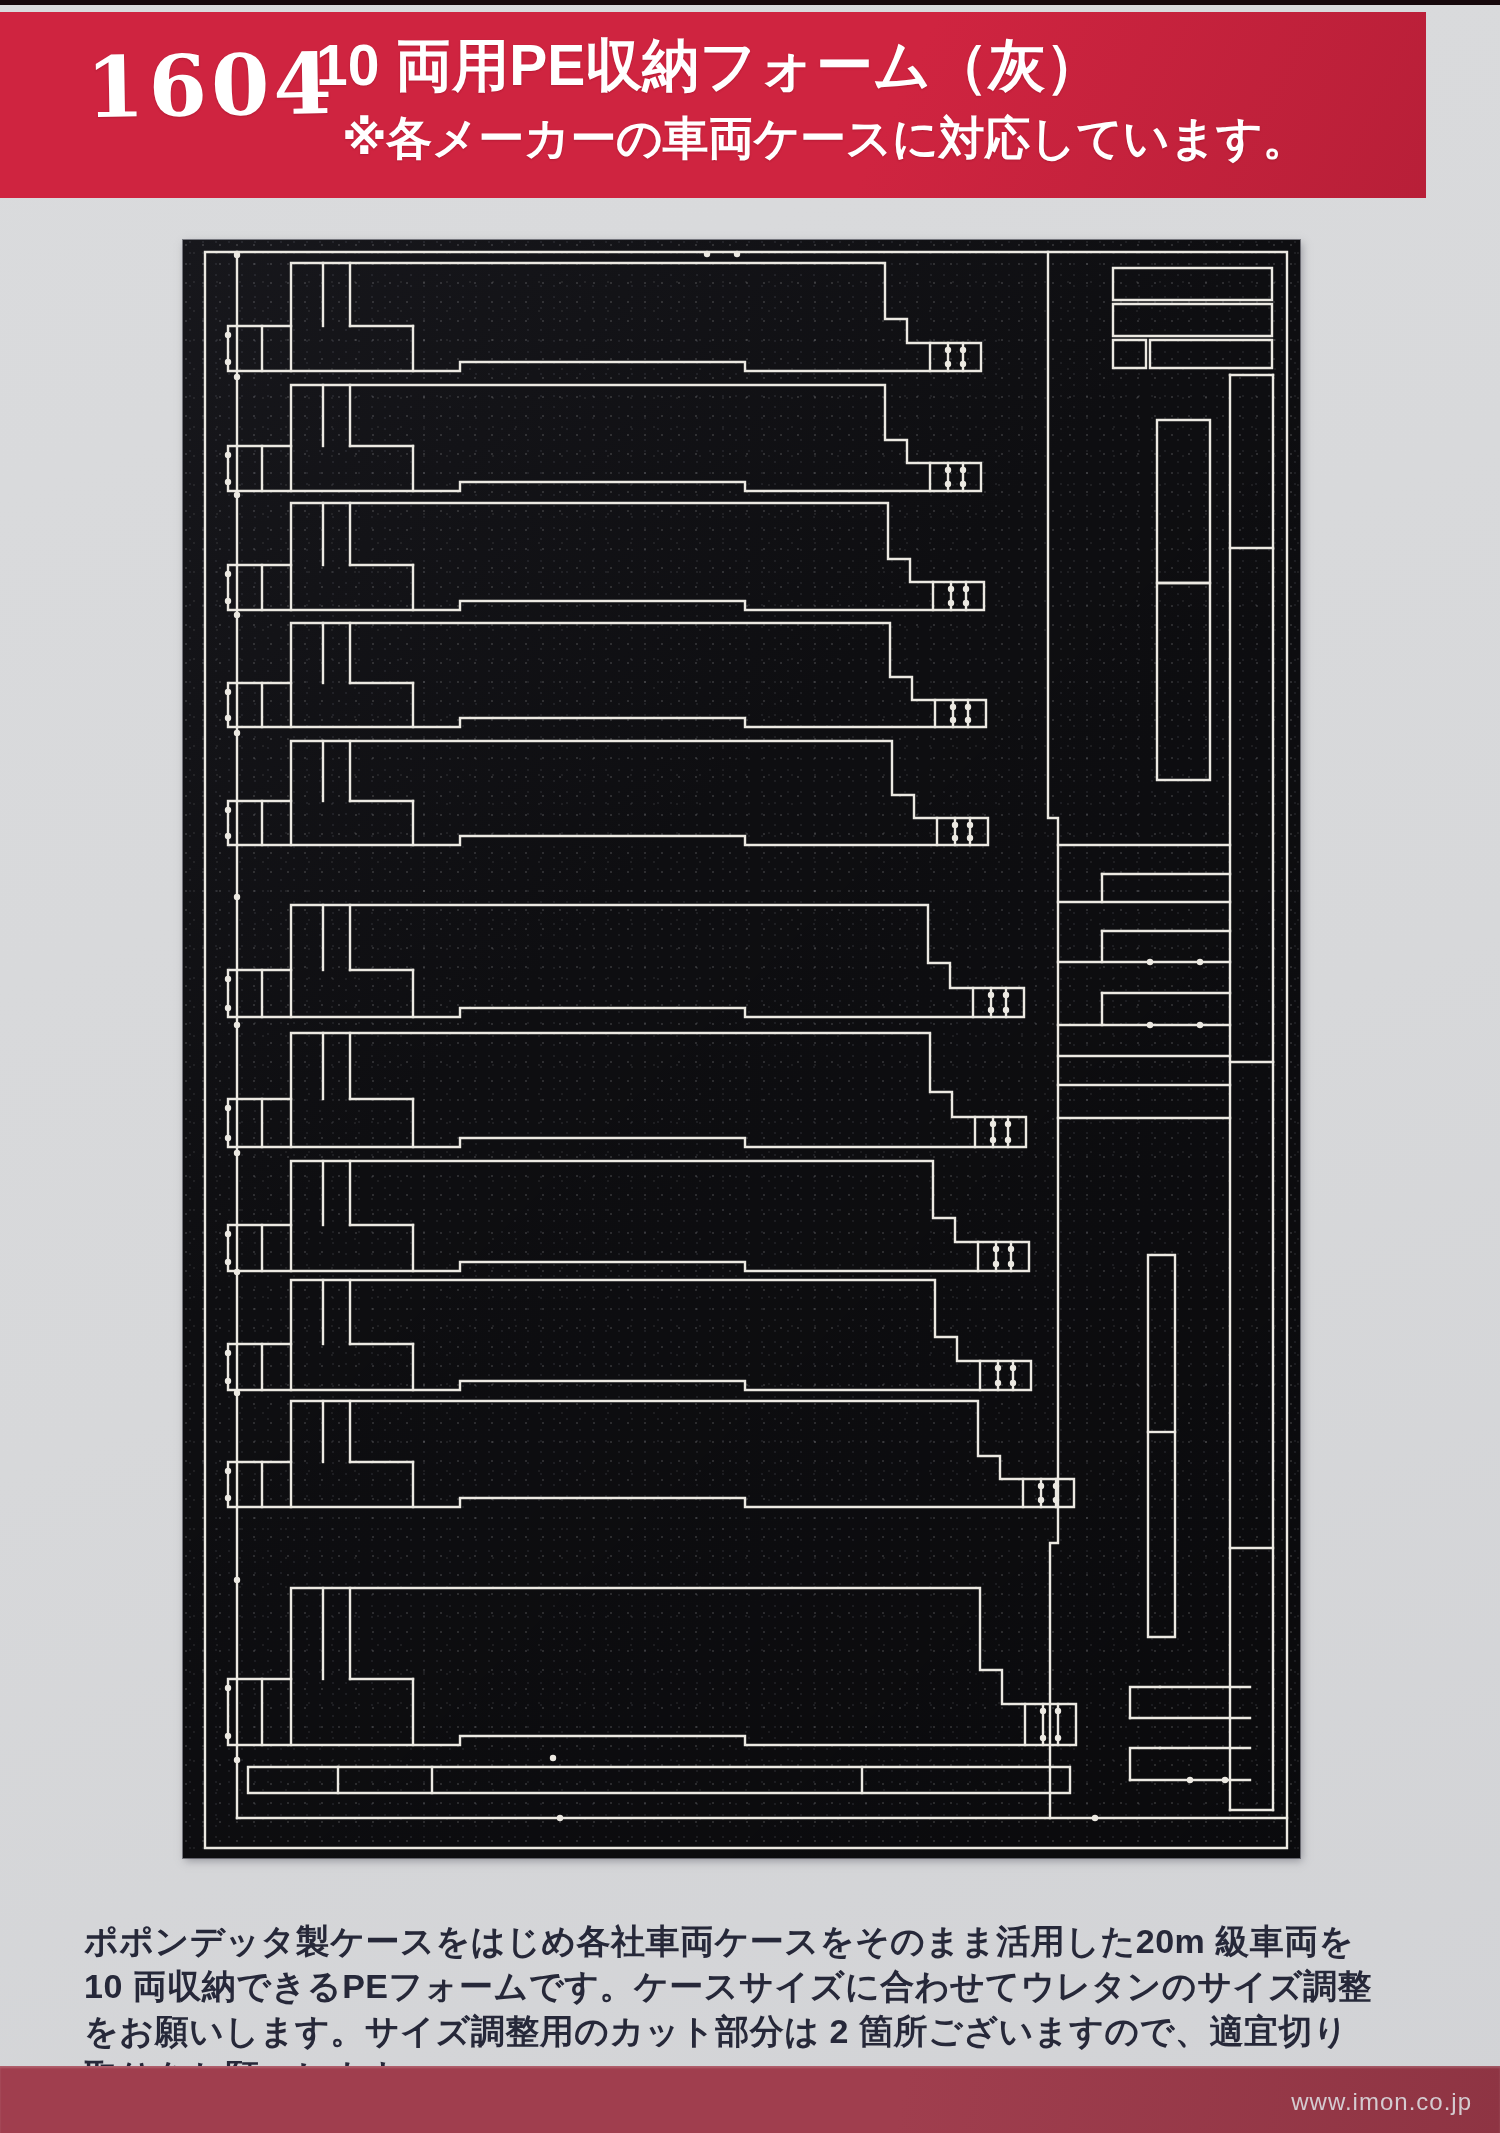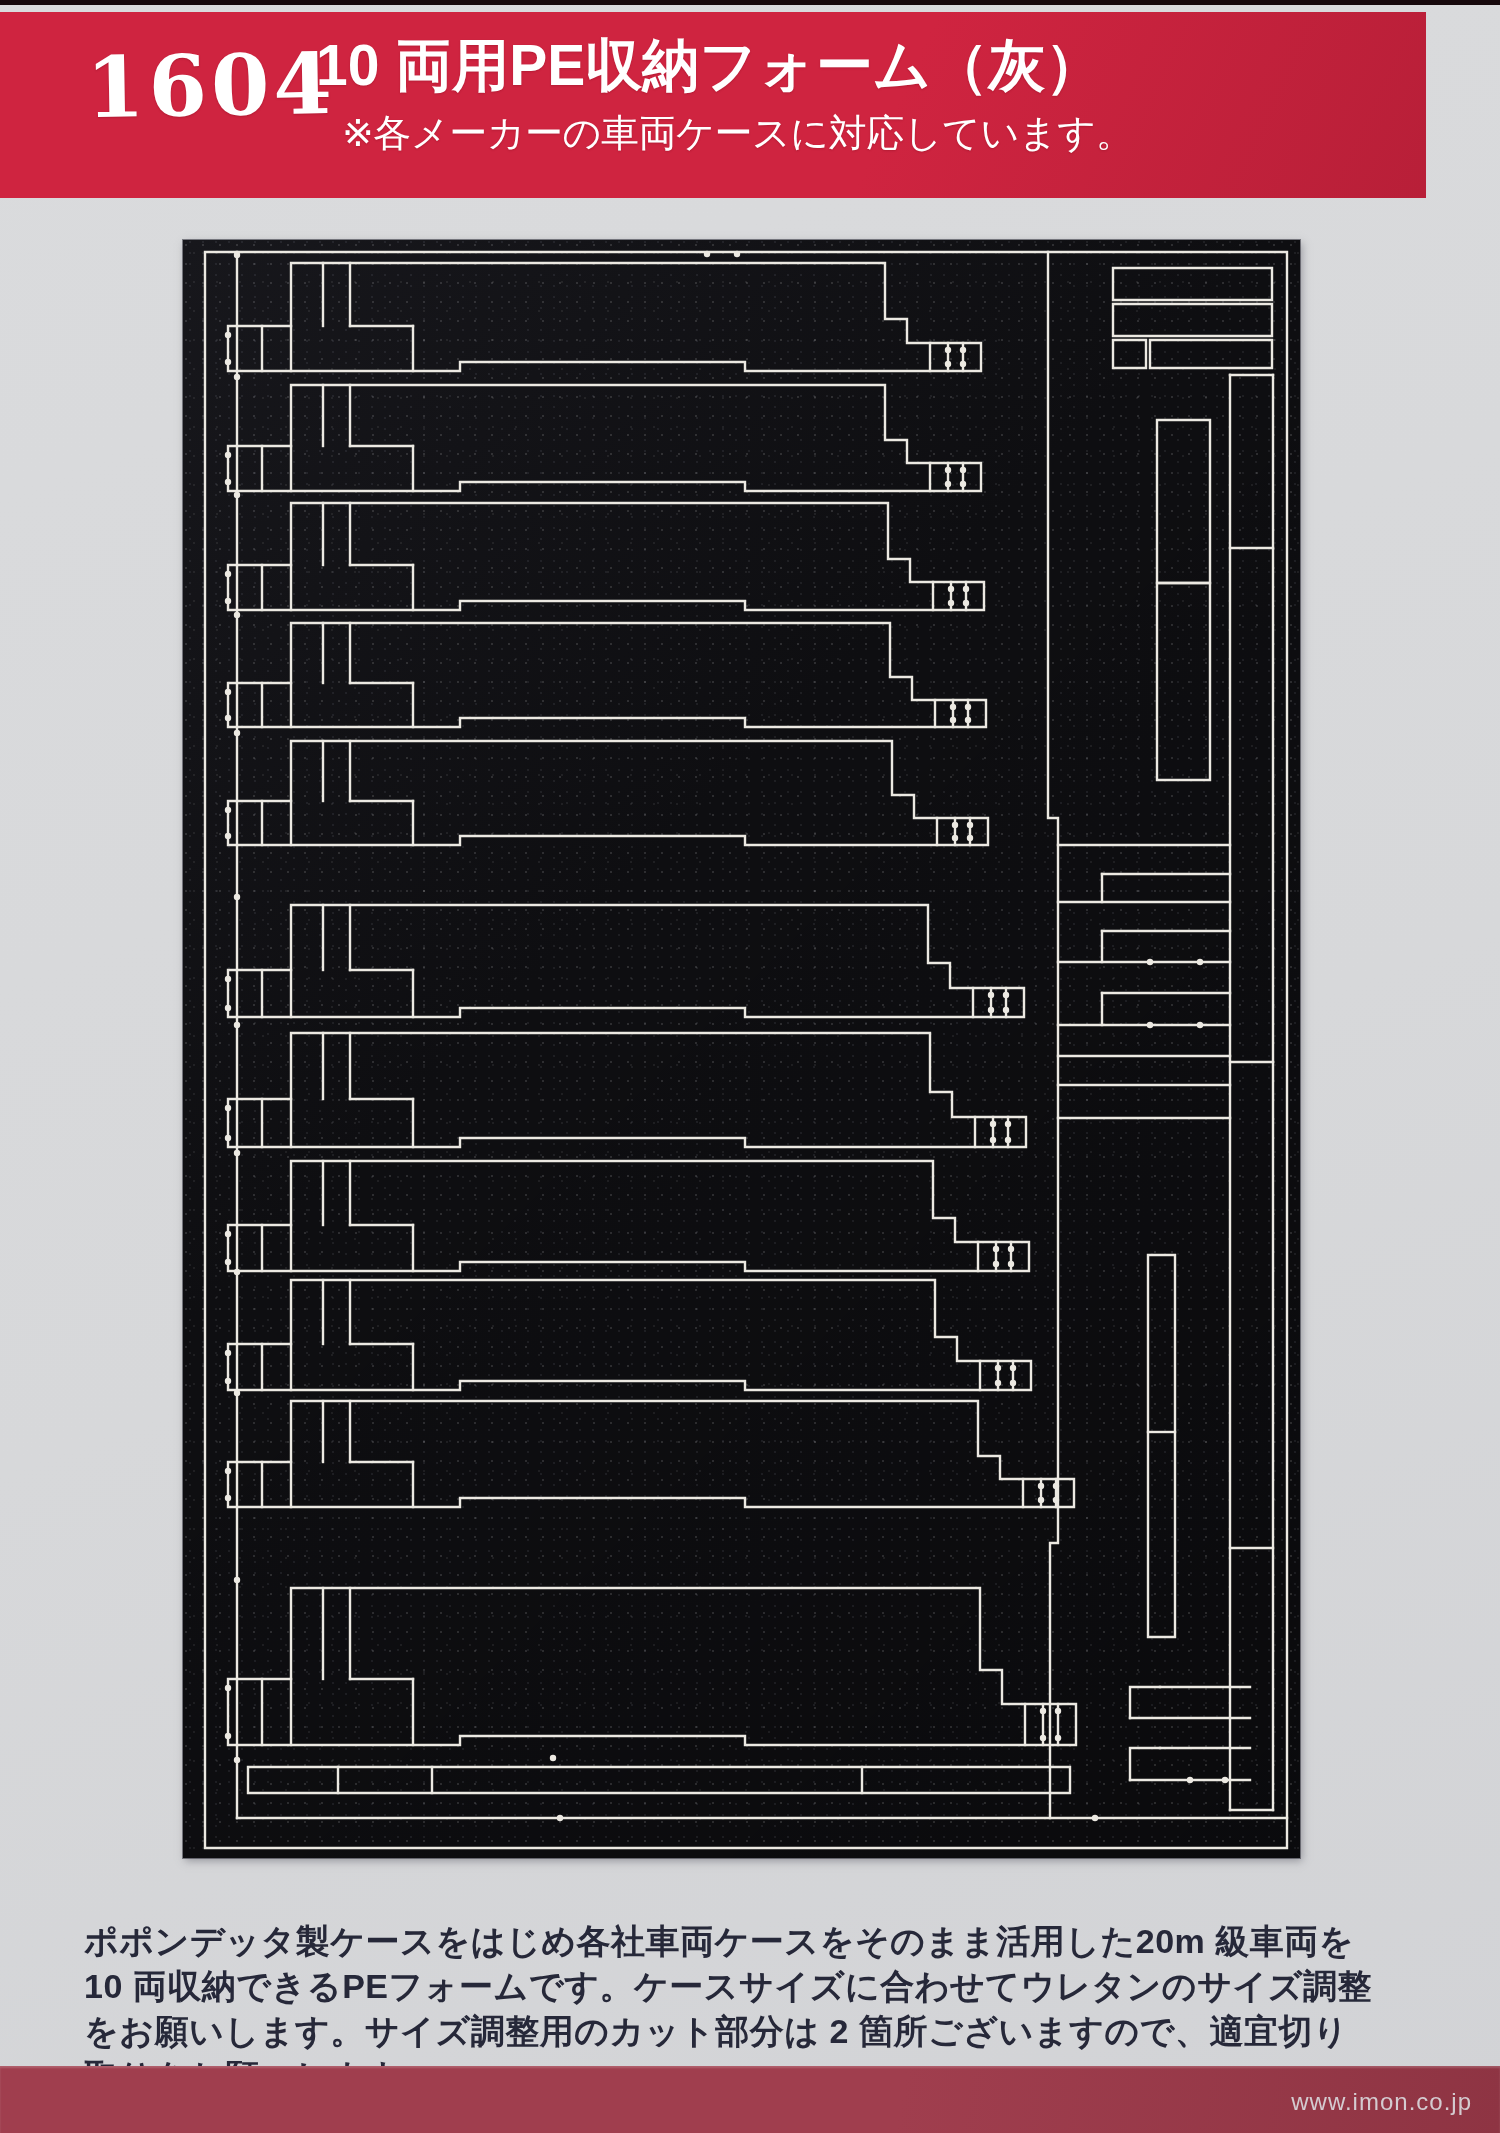--- a/index.html
+++ b/index.html
@@ -28,21 +28,21 @@
     text-shadow:0 1px 2px rgba(120,10,25,.35);
   }
   .header-title{
     position:absolute;left:316px;top:16px;width:1100px;
     font-size:57px;font-weight:bold;color:var(--header_text);
     letter-spacing:0px;white-space:nowrap;
     text-shadow:0 1px 2px rgba(120,10,25,.3);
   }
   .header-subtitle{
     position:absolute;left:342px;top:96px;width:1100px;
-    font-size:38px;font-weight:normal;color:var(--header_text);
+    font-size:46px;font-weight:bold;color:var(--header_text);
     letter-spacing:-0.5px;white-space:nowrap;
     text-shadow:0 1px 2px rgba(120,10,25,.3);
   }
   .foam-photo{
     position:absolute;left:183px;top:240px;width:1117px;height:1618px;
     background-color:var(--foam_black);
     background-image:
       radial-gradient(circle at 3px 5px, rgba(255,255,255,.13) 1px, transparent 1.5px),
       radial-gradient(circle at 11px 13px, rgba(255,255,255,.07) 1px, transparent 1.5px),
       radial-gradient(circle at 7px 2px, rgba(190,195,215,.09) 1px, transparent 1.4px),

